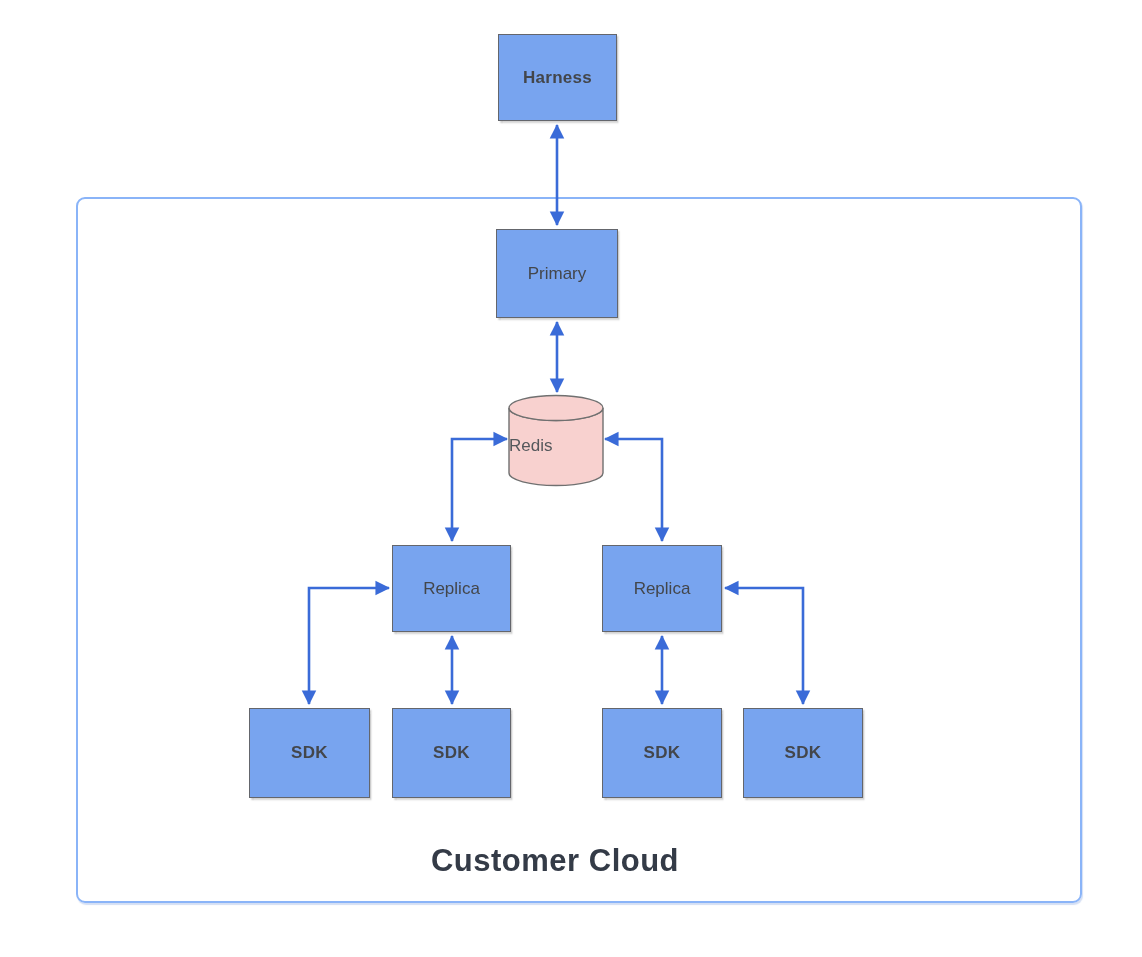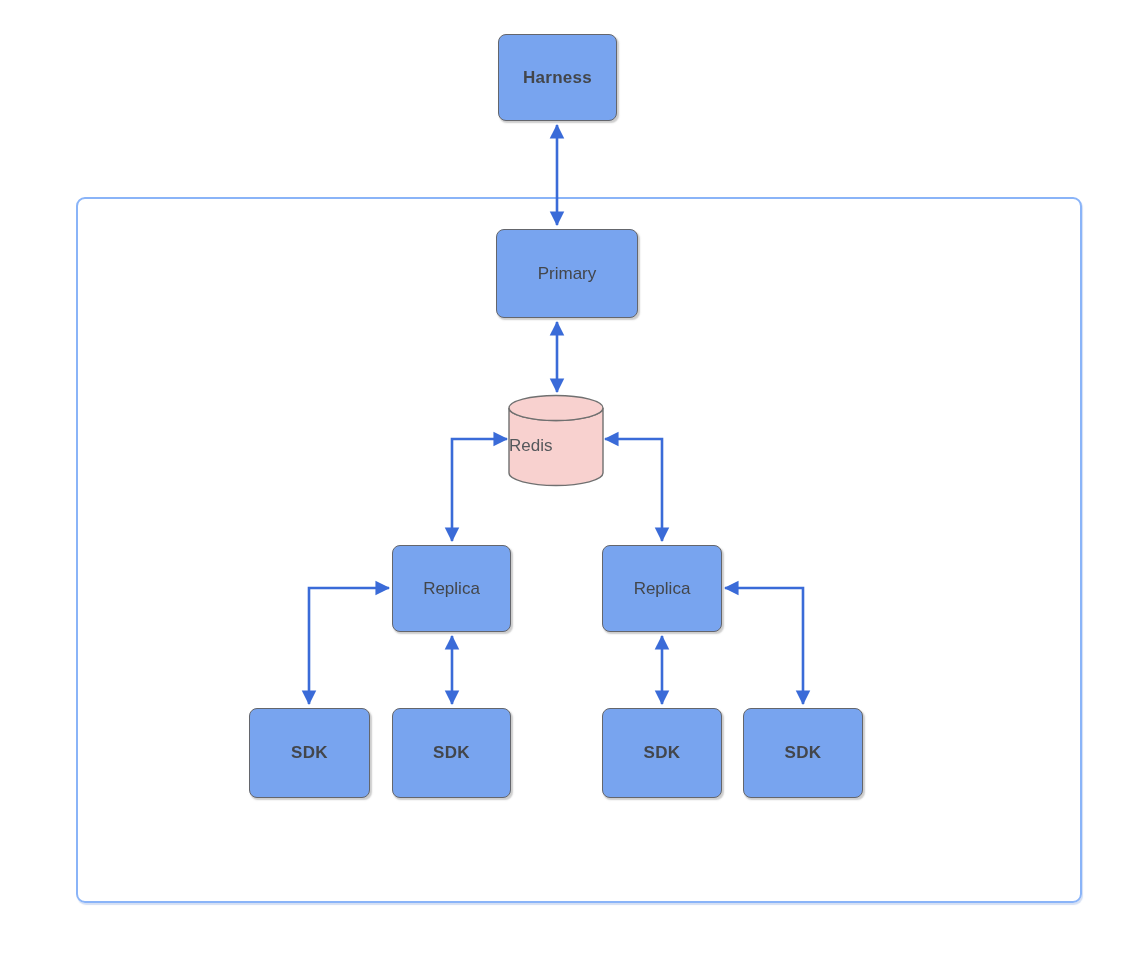--- a/index.html
+++ b/index.html
@@ -27,30 +27,30 @@
     font-size:31px;
     font-weight:bold;
     color:#343b47;
     letter-spacing:0.5px;
   }
   
   .node{
     position:absolute;
     background:#78a4ef;
     border:1.4px solid #64666c;
-    border-radius:8px;
+    border-radius:0;
     box-sizing:border-box;
     display:flex;align-items:center;justify-content:center;
     font-size:17px;
     color:#43464b;
     box-shadow:1.5px 2px 1.5px rgba(110,110,110,0.35);
   }
   .node.bold{font-weight:bold;letter-spacing:0.3px;}
   #node-harness {left:498px;top:34px; width:119px;height:87px;}
-  #node-primary {left:496px;top:229px;width:142px;height:89px;}
+  #node-primary {left:496px;top:229px;width:122px;height:89px;}
   #node-replica-left {left:392px;top:545px;width:119px;height:87px;}
   #node-replica-right{left:602px;top:545px;width:120px;height:87px;}
   #node-sdk-1{left:249px;top:708px;width:121px;height:90px;}
   #node-sdk-2{left:392px;top:708px;width:119px;height:90px;}
   #node-sdk-3{left:602px;top:708px;width:120px;height:90px;}
   #node-sdk-4{left:743px;top:708px;width:120px;height:90px;}
   
   .redis-label{
     position:absolute;
     left:509px;top:436px;width:94px;
@@ -128,14 +128,15 @@
   </div>
 
   <div class="node bold" id="node-sdk-3">
     <span>SDK</span>
   </div>
 
   <div class="node bold" id="node-sdk-4">
     <span>SDK</span>
   </div>
 
+  <div class="cloud-label">Customer Cloud</div>
 
 </div>
 
 </body></html>

